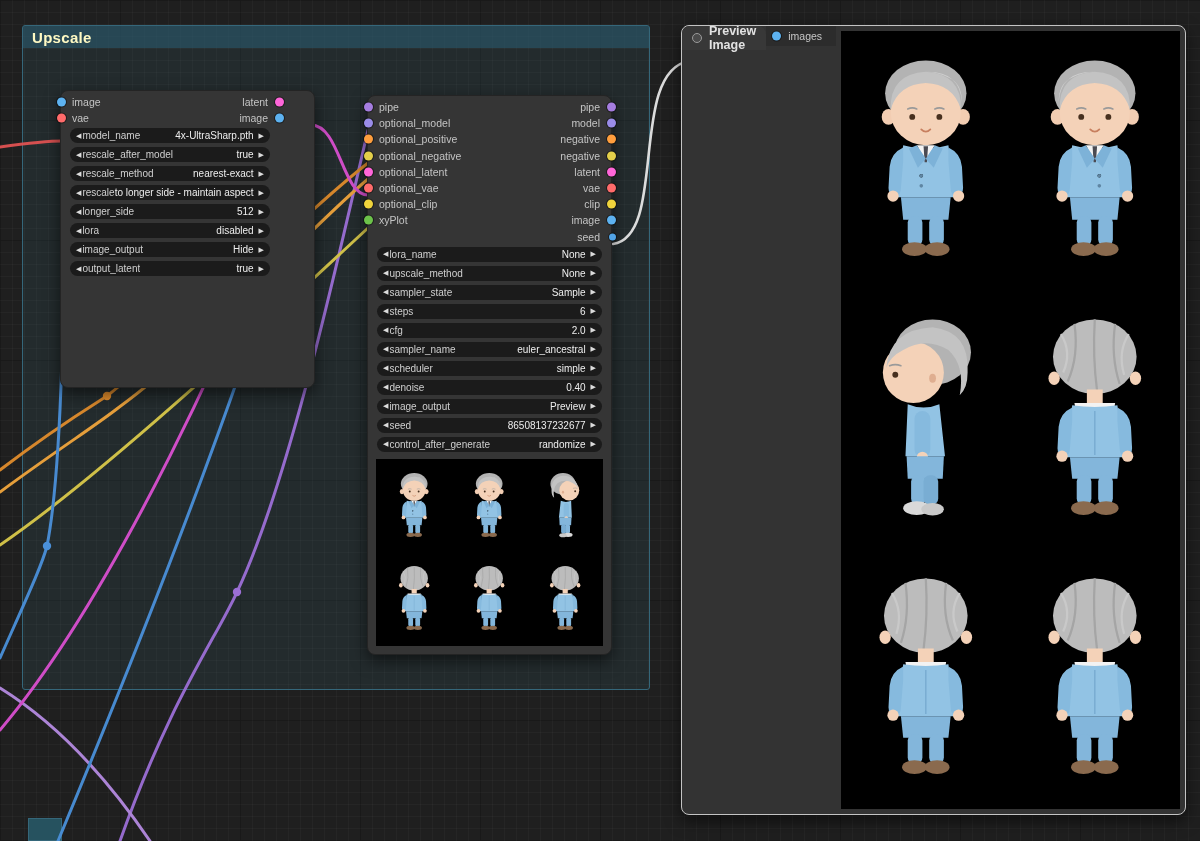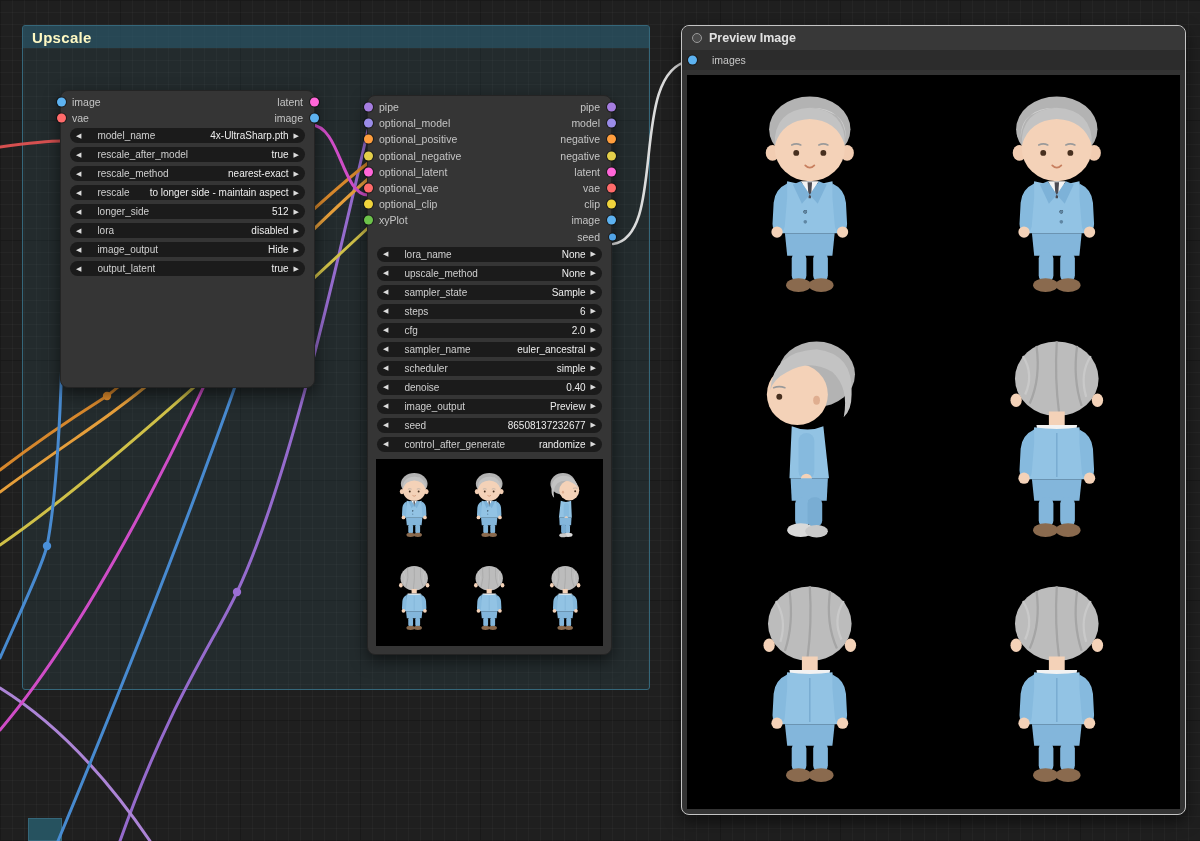--- a/index.html
+++ b/index.html
@@ -18,39 +18,39 @@
   .group{position:absolute;left:22px;top:25px;width:628px;height:665px;z-index:1;
     background:rgba(62,118,138,0.14);border:1.5px solid #35677a;border-radius:3px;box-sizing:border-box;}
   .ghead{height:22px;background:rgba(42,90,110,0.6);display:flex;align-items:center;
     padding:0 9px;font-size:15px;font-weight:bold;color:#fef9c3;letter-spacing:.3px;}
   .corner-block{position:absolute;left:28px;top:818px;width:34px;height:23px;z-index:1;
     background:#26525f;border:1.5px solid #35677a;box-sizing:border-box;}
   
   #wires{position:absolute;inset:0;z-index:2;pointer-events:none;}
   
   .node{position:absolute;z-index:3;background:#353535;border:1px solid #242424;border-radius:8px;
-    box-shadow:0 6px 16px rgba(0,0,0,.55);display:flex;flex-direction:column;box-sizing:border-box;}
+    box-shadow:0 6px 16px rgba(0,0,0,.55);display:flex;box-sizing:border-box;}
   .ntitle{height:24px;flex:0 0 24px;display:flex;align-items:center;gap:7px;padding:0 10px;
     background:#3d3d3d;border-radius:8px 8px 0 0;font-size:12.5px;color:#e2e2e2;}
   .tdot{width:10px;height:10px;border-radius:50%;background:#4a4a4a;border:1px solid #9a9a9a;box-sizing:border-box;flex:0 0 auto;}
   .iorow{display:flex;justify-content:flex-start;align-items:center;height:16.2px;flex:0 0 16.2px;
     padding:0 11px;position:relative;font-size:10.5px;color:#c4c4c4;}
   .iolabel-l{margin-right:auto;}
   .iolabel-r{margin-left:auto;}
   .pin{width:9px;height:9px;border-radius:50%;background:var(--c,#888);position:absolute;top:50%;
     transform:translateY(-50%);box-shadow:0 0 0 1px rgba(0,0,0,.45);}
   .pin.in{left:-4.5px;} .pin.out{right:-4.5px;}
   .pin.small{width:7px;height:7px;}
   .c-pipe{--c:#a57de0;} .c-model{--c:#9a8ce8;} .c-pos{--c:#ff9e3d;} .c-neg{--c:#e3cf4a;}
   .c-lat{--c:#ff66d9;} .c-vae{--c:#ff6b6b;} .c-clip{--c:#f0d43c;} .c-img{--c:#5db2f0;}
   .c-seed{--c:#51a4e6;} .c-xy{--c:#6cc24a;}
   .widget{height:15px;flex:0 0 15px;background:#1b1b1b;border-radius:8px;margin:2px 9px;
     display:flex;align-items:center;padding:0 6px;font-size:10px;color:#cfcfcf;white-space:nowrap;}
   .arr{font-size:7px;color:#dcdcdc;flex:0 0 auto;}
-  .wlabel{margin-left:16px;overflow:hidden;text-overflow:ellipsis;}
+  .wlabel{margin-left:1px;overflow:hidden;text-overflow:ellipsis;}
   .wvalue{margin-left:auto;margin-right:5px;color:#ededed;}
   
   #node-hiresfix{left:60px;top:90px;width:255px;height:298px;}
   #node-hiresfix .body{padding-top:3px;display:flex;flex-direction:column;}
   
   #node-sampler{left:367px;top:95px;width:245px;height:560px;}
   #node-sampler .body{display:flex;flex-direction:column;flex:1;padding-top:3px;min-height:0;}
   .sampler-img{flex:1;margin:5px 8px 8px;background:#000;min-height:0;
     display:grid;grid-template-columns:repeat(3,1fr);grid-template-rows:repeat(2,1fr);place-items:center;}
   .sampler-img svg{height:74px;}
@@ -379,21 +379,21 @@
   </div>
 </div>
 
 <div class="node" id="node-preview">
   <div class="ntitle">
     <span class="tdot"></span>
     <span style="font-weight:bold">Preview Image</span>
   </div>
   <div class="prow">
     <span class="pin in c-img" style="left:6px"></span>
-    <span style="margin-left:16px">images</span>
+    <span style="margin-left:8px">images</span>
   </div>
   <div class="pimg">
     <svg viewBox="0 0 120 200">
         <use href="#fig-front"></use>
       </svg>
     <svg viewBox="0 0 120 200">
         <use href="#fig-front" transform="translate(120 0) scale(-1 1)"></use>
       </svg>
     <svg viewBox="0 0 120 200">
         <use href="#fig-side"></use>

